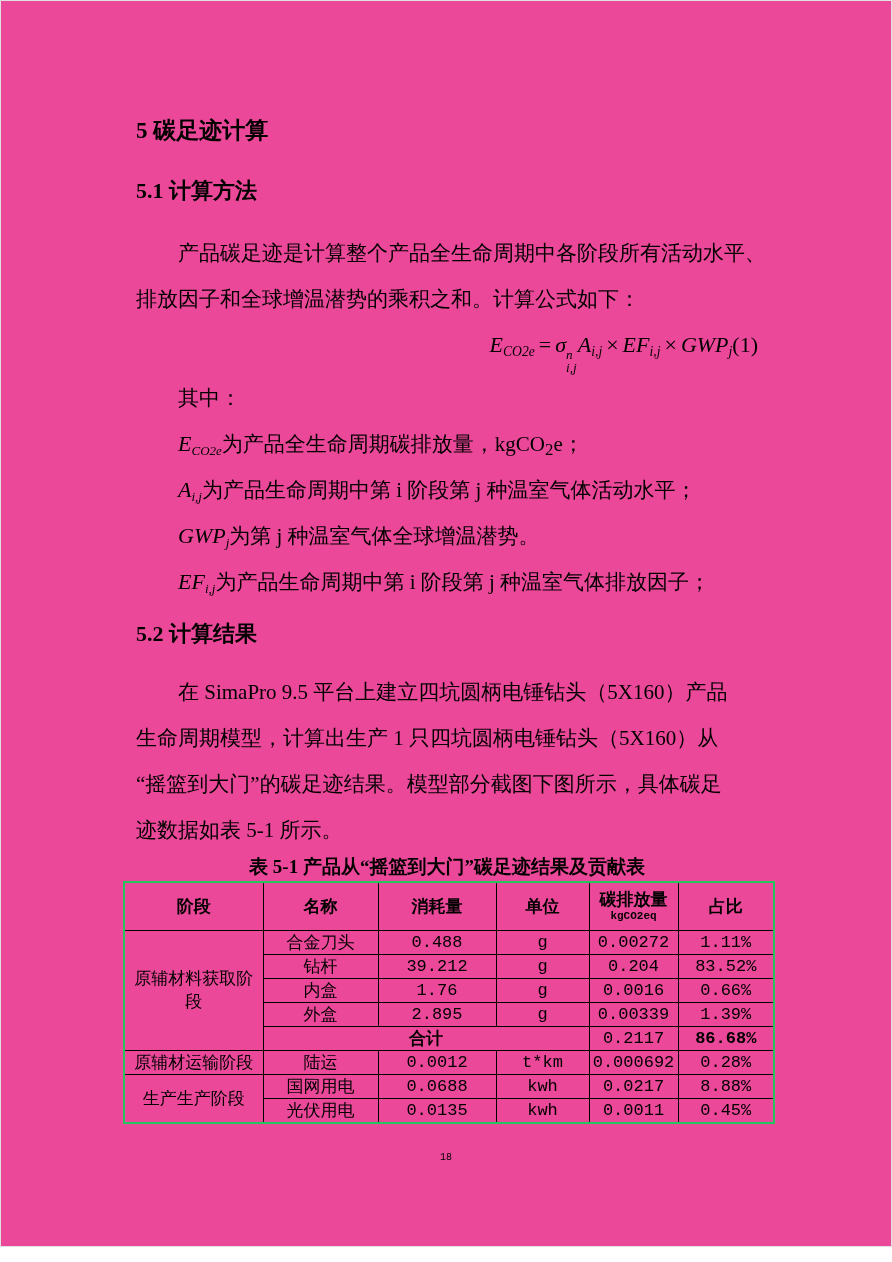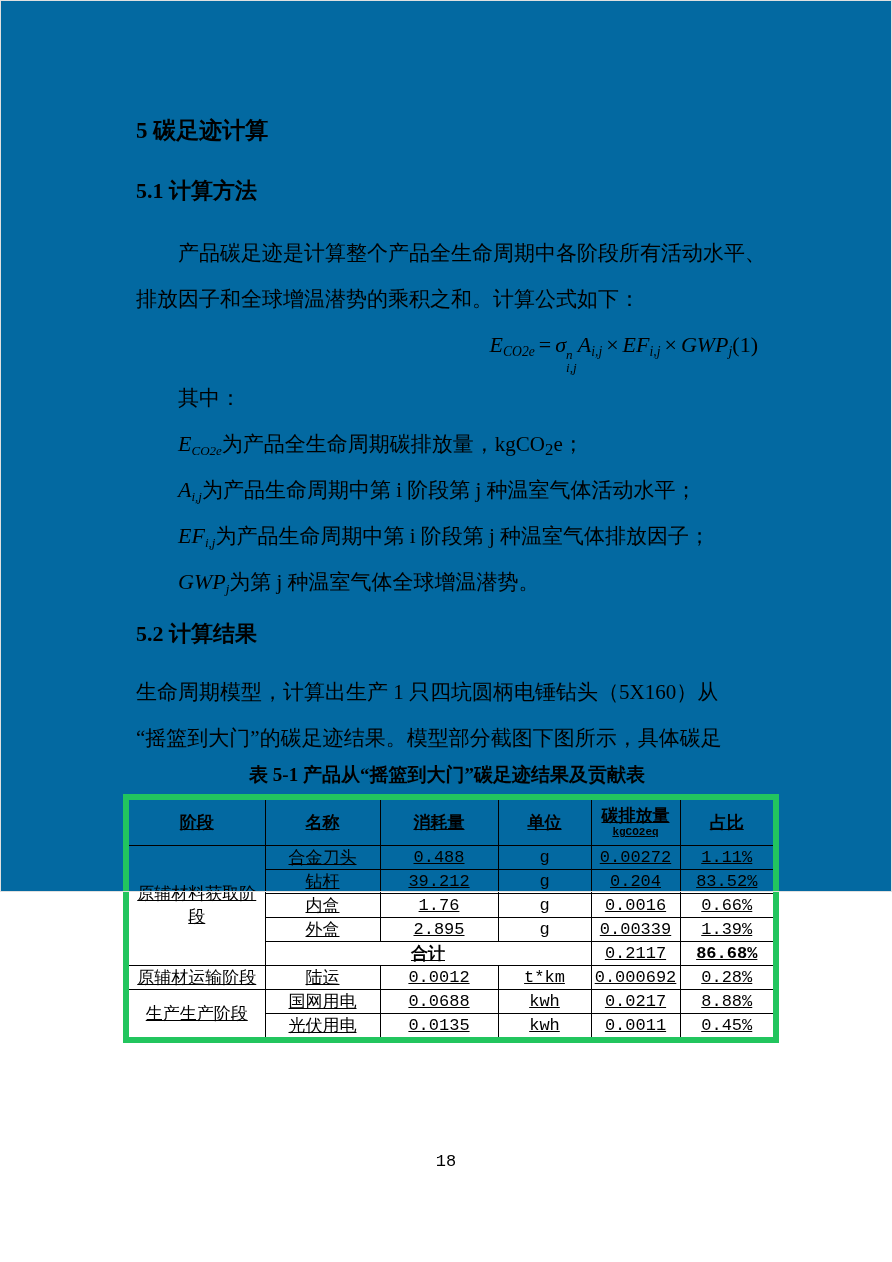--- a/index.html
+++ b/index.html
@@ -6,22 +6,22 @@
   html, body { background: #ffffff; }
   body {
     width: 892px; height: 1262px;
     position: relative;
     color: #000000;
     font-family: "Liberation Serif", serif;
     overflow: hidden;
   }
   .page {
     position: relative;
-    width: 892px; height: 892px;
-    background: #0369a1;
+    width: 892px; height: 1247px;
+    background: #ec4899;
     outline: 1px solid #e0e0e0;
     outline-offset: -1px;
   }
   .content {
     padding: 116px 134px 0 136px;
   }
   .h-chapter {
     font-size: 23px; font-weight: bold; line-height: 30px;
     white-space: nowrap;
   }
@@ -62,43 +62,42 @@
   .def-line .sym { font-size: 22px; }
   .op { padding: 0 4px; font-style: normal; }
   .eqnum { font-style: normal; }
   .caption {
     margin-top: 0;
     text-align: center;
     font-size: 19px; font-weight: bold; line-height: 28px;
     white-space: nowrap;
   }
   table.cf {
-    margin-top: 5px; margin-left: -13px;
+    margin-left: -13px;
     border-collapse: collapse; table-layout: fixed;
     width: 650px;
-    border: 6px solid #22c55e;
-    text-decoration: underline;
+    border: 2px solid #22c55e;
   }
   table.cf th, table.cf td {
     border: 1px solid #000000;
     text-align: center; vertical-align: middle;
     padding: 0 2px;
     font-size: 17px;
     overflow: hidden;
   }
   table.cf th { height: 48px; font-weight: bold; line-height: 1.25; }
   table.cf td { height: 24px; }
   .mono { font-family: "Liberation Mono", monospace; font-size: 16px; }
   th .mono { font-size: 11px; font-weight: bold; }
   .sep td { border-top: 2px solid #000000; }
   .bold { font-weight: bold; }
   .hdr-line { display: block; }
   .page-num {
     position: absolute; left: 0; top: 1152px; width: 892px;
-    text-align: center; font-size: 17px;
+    text-align: center; font-size: 10px;
     font-family: "Liberation Mono", monospace;
   }
 </style>
 </head>
 <body>
 
 <div class="page">
   <div class="content">
 
     <div class="h-chapter">5 碳足迹计算</div>
@@ -113,29 +112,31 @@
     <div class="formula-row"><span class="it">E</span><sub>CO2e</sub><span class="op">=</span><span class="it">σ</span><span class="supsub">
           <span>n</span>
           <span>i,j</span>
         </span><span class="it">A</span><sub>i,j</sub><span class="op">×</span><span class="it">EF</span><sub>i,j</sub><span class="op">×</span><span class="it">GWP</span><sub>j</sub><span class="eqnum">(1)</span></div>
 
     <div class="line indent">其中：</div>
 
     <div>
       <div class="line indent def-line"><span class="it sym">E</span><sub>CO2e</sub><span>为产品全生命周期碳排放量，kgCO</span><sub class="txt-sub">2</sub><span>e；</span></div>
       <div class="line indent def-line"><span class="it sym">A</span><sub>i,j</sub><span>为产品生命周期中第 i 阶段第 j 种温室气体活动水平；</span></div>
+      <div class="line indent def-line"><span class="it sym">GWP</span><sub>j</sub><span>为第 j 种温室气体全球增温潜势。</span></div>
       <div class="line indent def-line"><span class="it sym">EF</span><sub>i,j</sub><span>为产品生命周期中第 i 阶段第 j 种温室气体排放因子；</span></div>
-      <div class="line indent def-line"><span class="it sym">GWP</span><sub>j</sub><span>为第 j 种温室气体全球增温潜势。</span></div>
     </div>
 
     <div class="h-section h-results">5.2 计算结果</div>
 
     <div class="para para-results">
+      <div class="line indent">在 SimaPro 9.5 平台上建立四坑圆柄电锤钻头（5X160）产品</div>
       <div class="line">生命周期模型，计算出生产 1 只四坑圆柄电锤钻头（5X160）从</div>
       <div class="line">“摇篮到大门”的碳足迹结果。模型部分截图下图所示，具体碳足</div>
+      <div class="line">迹数据如表 5-1 所示。</div>
     </div>
 
     <div class="caption">表 5-1 产品从“摇篮到大门”碳足迹结果及贡献表</div>
 
     <table class="cf">
       <colgroup>
         <col style="width:139px">
           <col style="width:115px">
           <col style="width:118px">
         <col style="width:93px">

